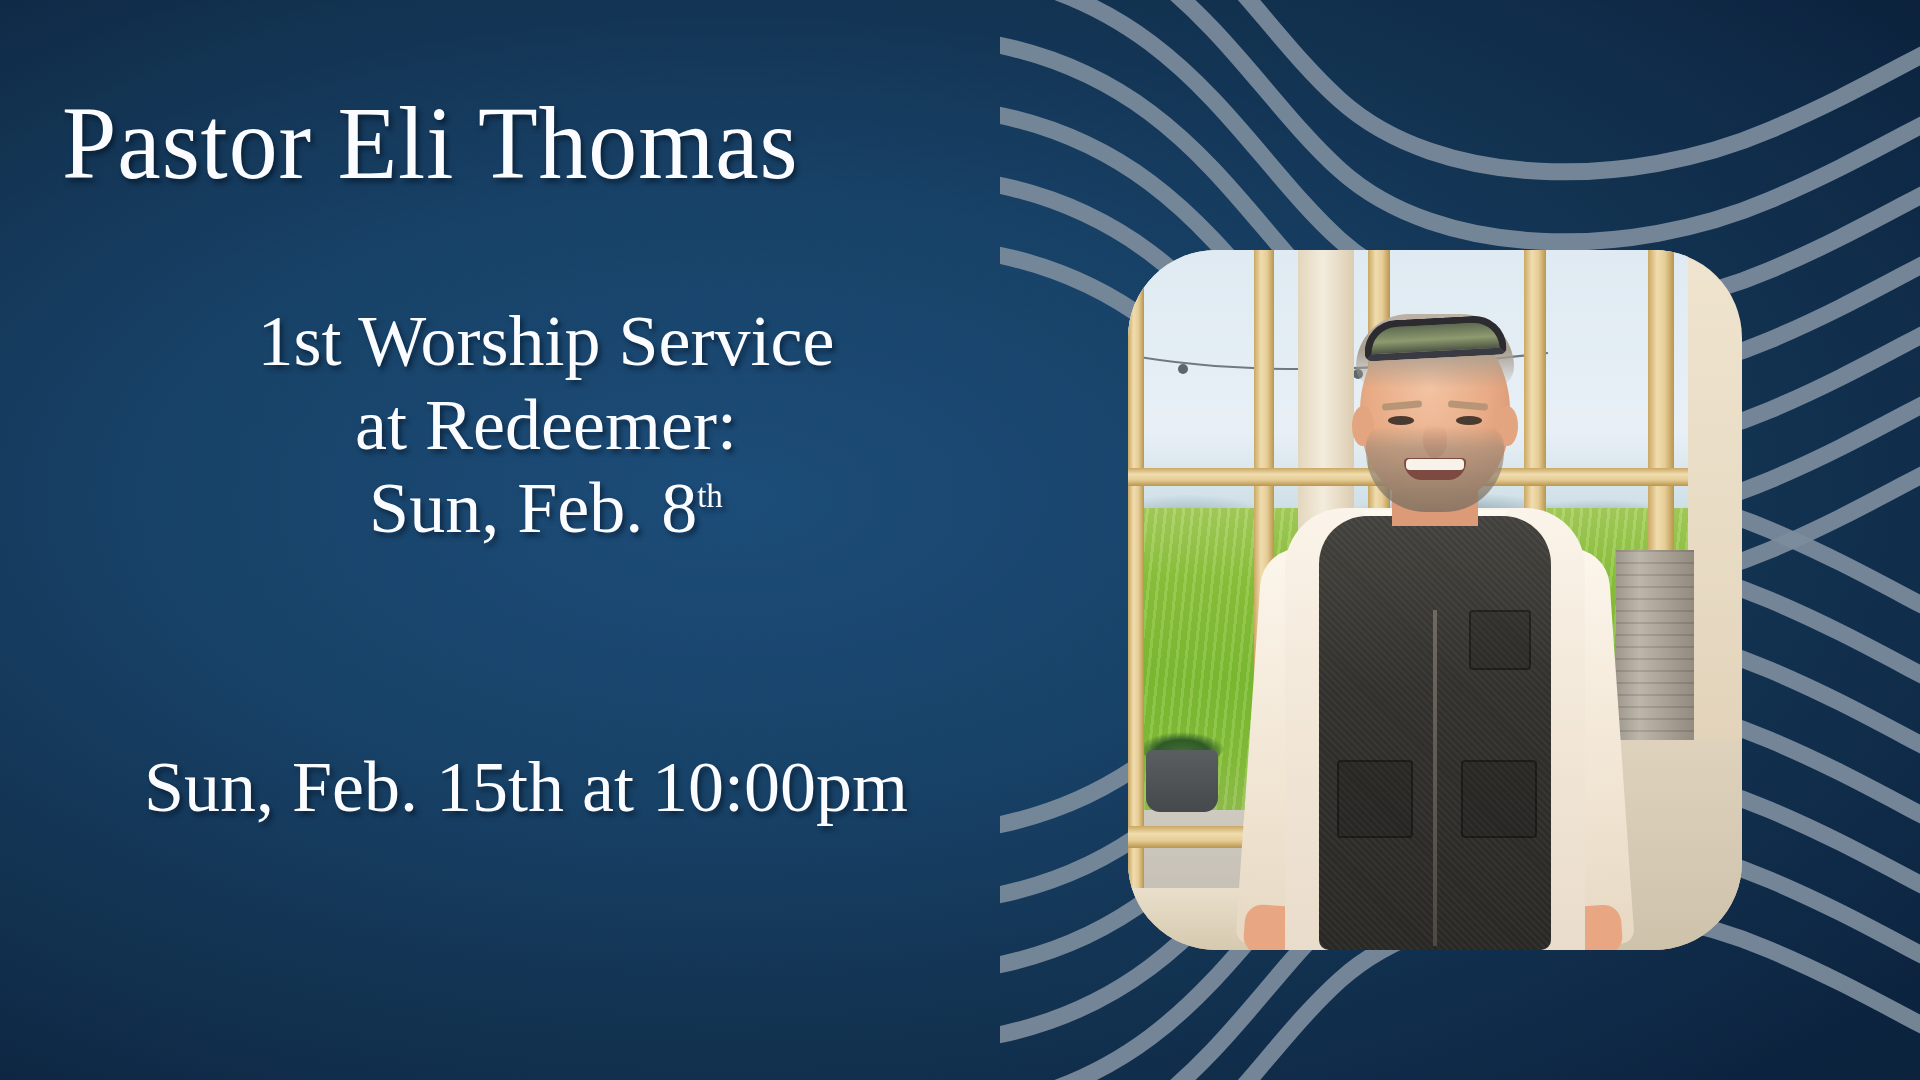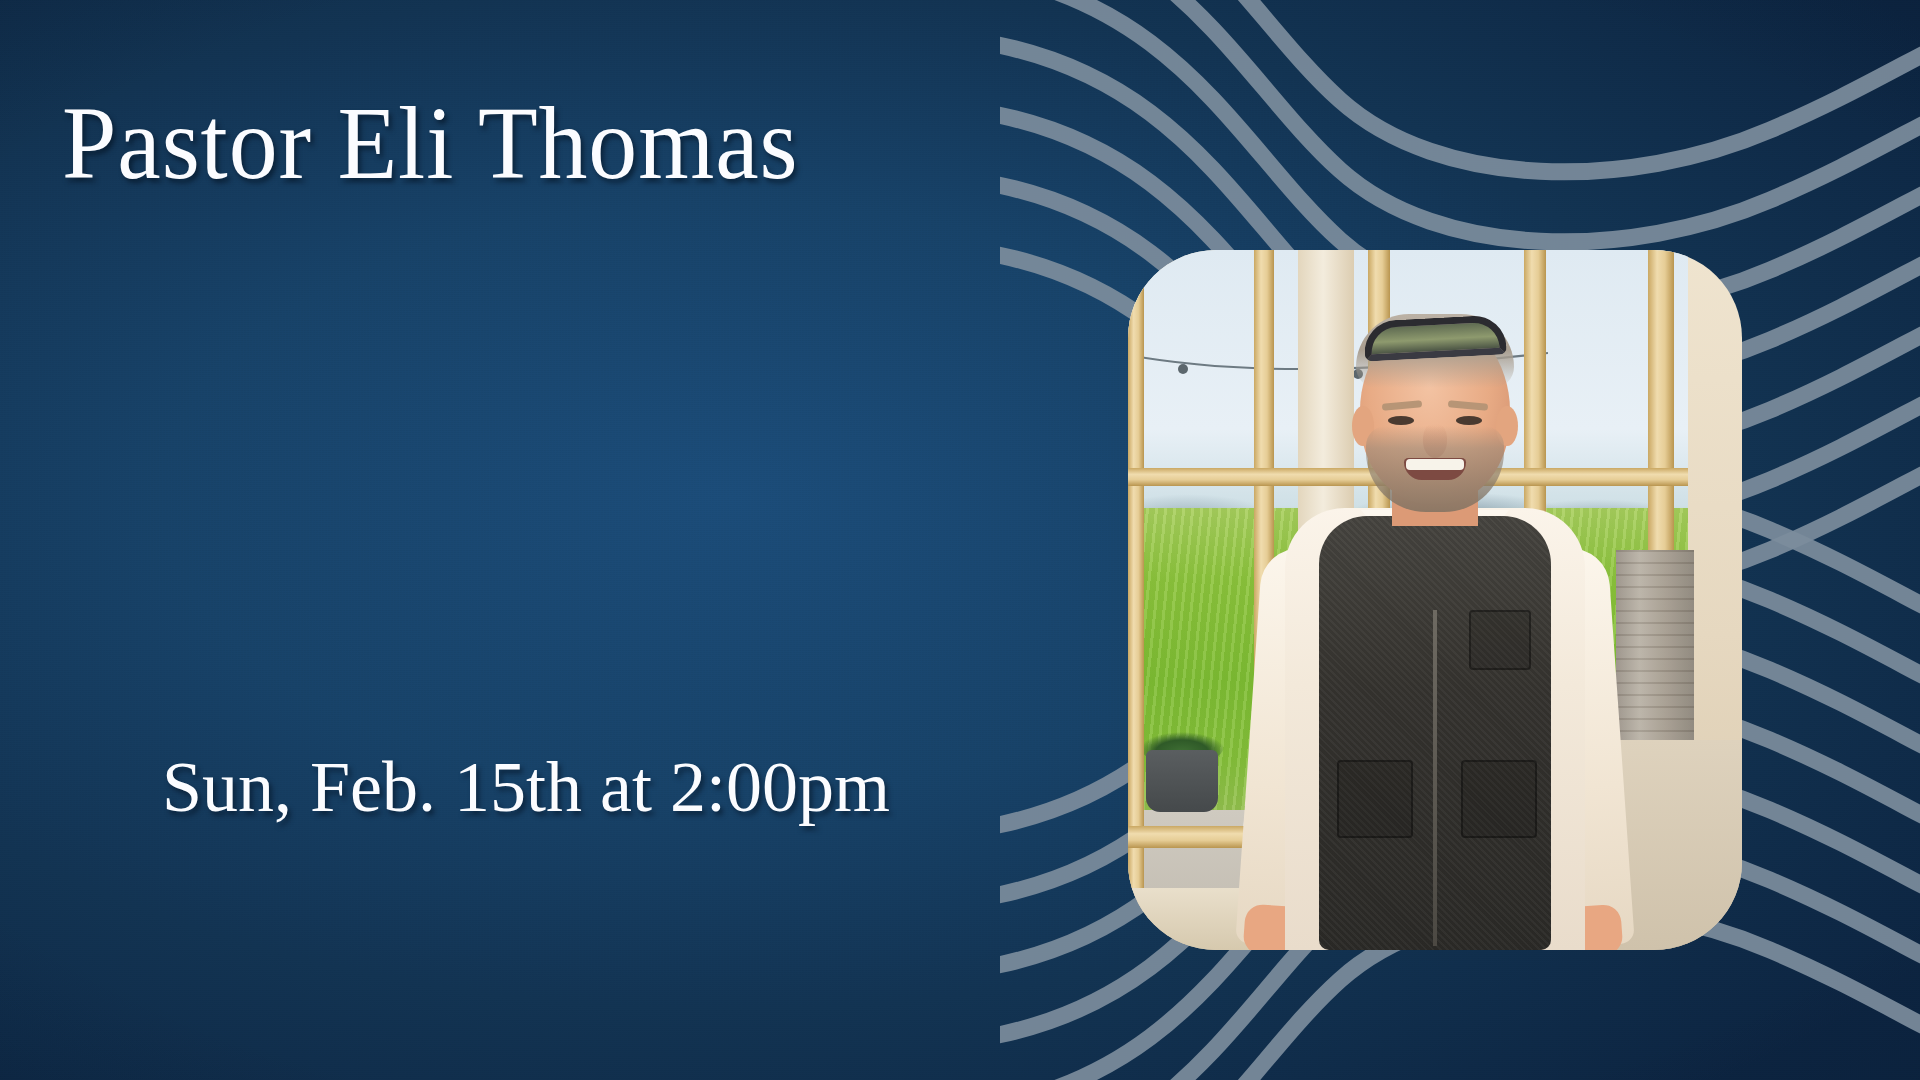--- a/index.html
+++ b/index.html
@@ -418,18 +418,23 @@
               <div class="m-teeth"></div>
             </div>
           <div class="m-glasses"></div>
         </div>
       </div>
     </div>
   </div>
 
   <div class="title">Pastor Eli Thomas</div>
 
+  <div class="block block-a">
+    <span class="line">1st Worship Service</span>
+    <span class="line">at Redeemer:</span>
+    <span class="line"><span>Sun, Feb. 8</span><sup class="ord">th</sup></span>
+  </div>
 
   <div class="block block-b">
-    <span class="line">Sun, Feb. 15th at 2:00pm</span>
+    <span class="line">Sun, Feb. 15th at 10:00pm</span>
   </div>
 
 </div>
 
 </body></html>

